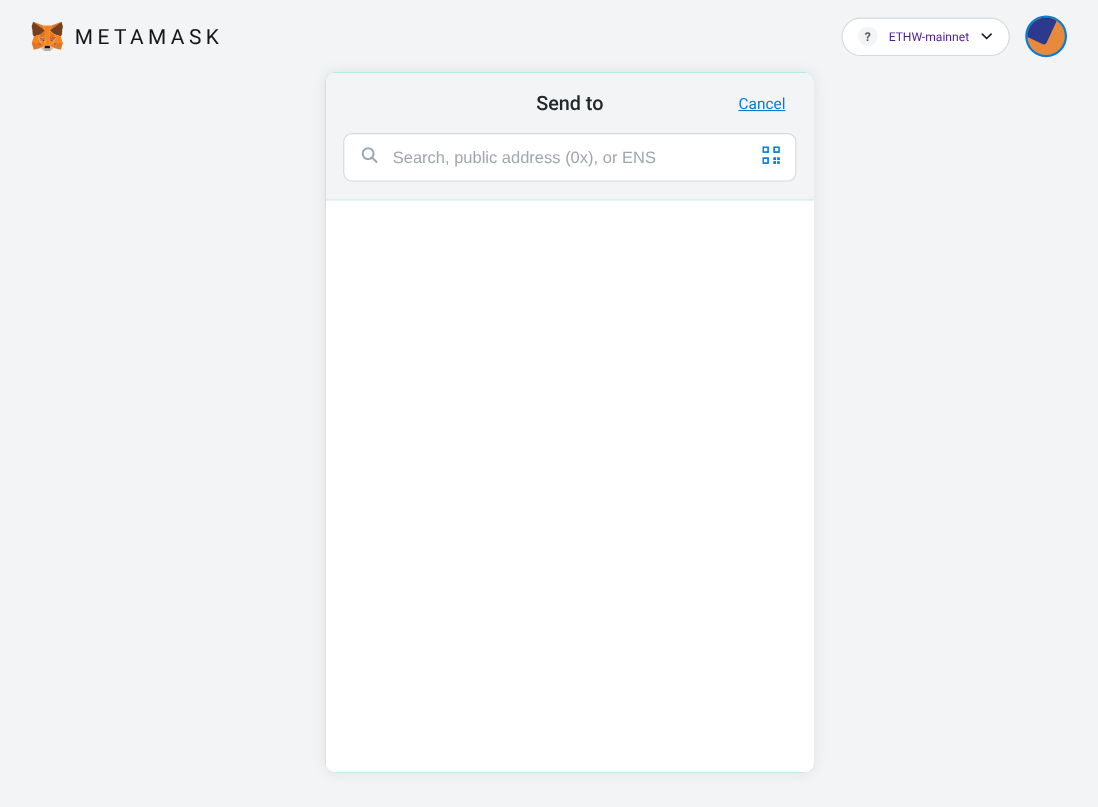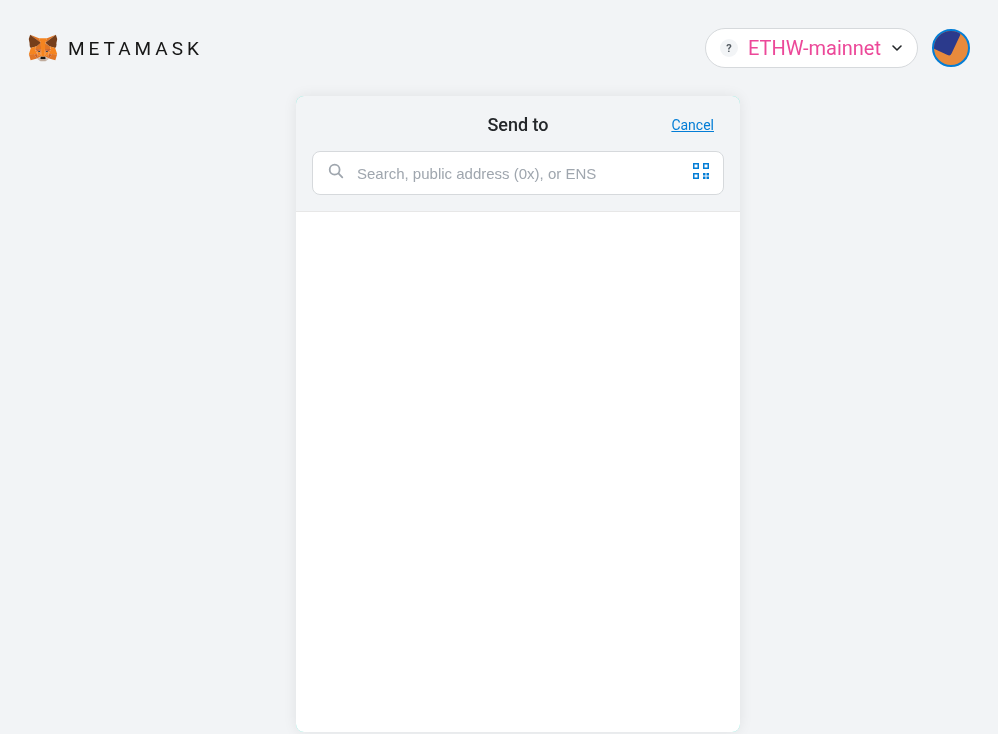--- a/index.html
+++ b/index.html
@@ -10,21 +10,21 @@
     body {
       font-family: -apple-system, BlinkMacSystemFont, "Segoe UI", Roboto, Helvetica, Arial, sans-serif;
       background: #f2f4f6;
       width: 998px;
       height: 734px;
       overflow: hidden;
     }
     .header {
       display: flex;
       justify-content: space-between;
-      padding: 28px 28px;
+      padding: 14px 28px;
     }
     .logo-container {
       display: flex;
       align-items: center;
       gap: 10px;
     }
     .fox-icon {
       width: 30px;
       height: 30px;
     }
@@ -55,22 +55,22 @@
       border-radius: 50%;
       background: #f2f4f6;
       display: flex;
       align-items: center;
       justify-content: center;
       font-size: 11px;
       color: #535a61;
       font-weight: bold;
     }
     .network-name {
-      font-size: 20px;
-      color: #ec4899;
+      font-size: 11px;
+      color: #4c1d95;
     }
     .chevron-down {
       width: 12px;
       height: 12px;
     }
     .account-avatar {
       width: 38px;
       height: 38px;
       border-radius: 50%;
       border: 2px solid #037dd6;

